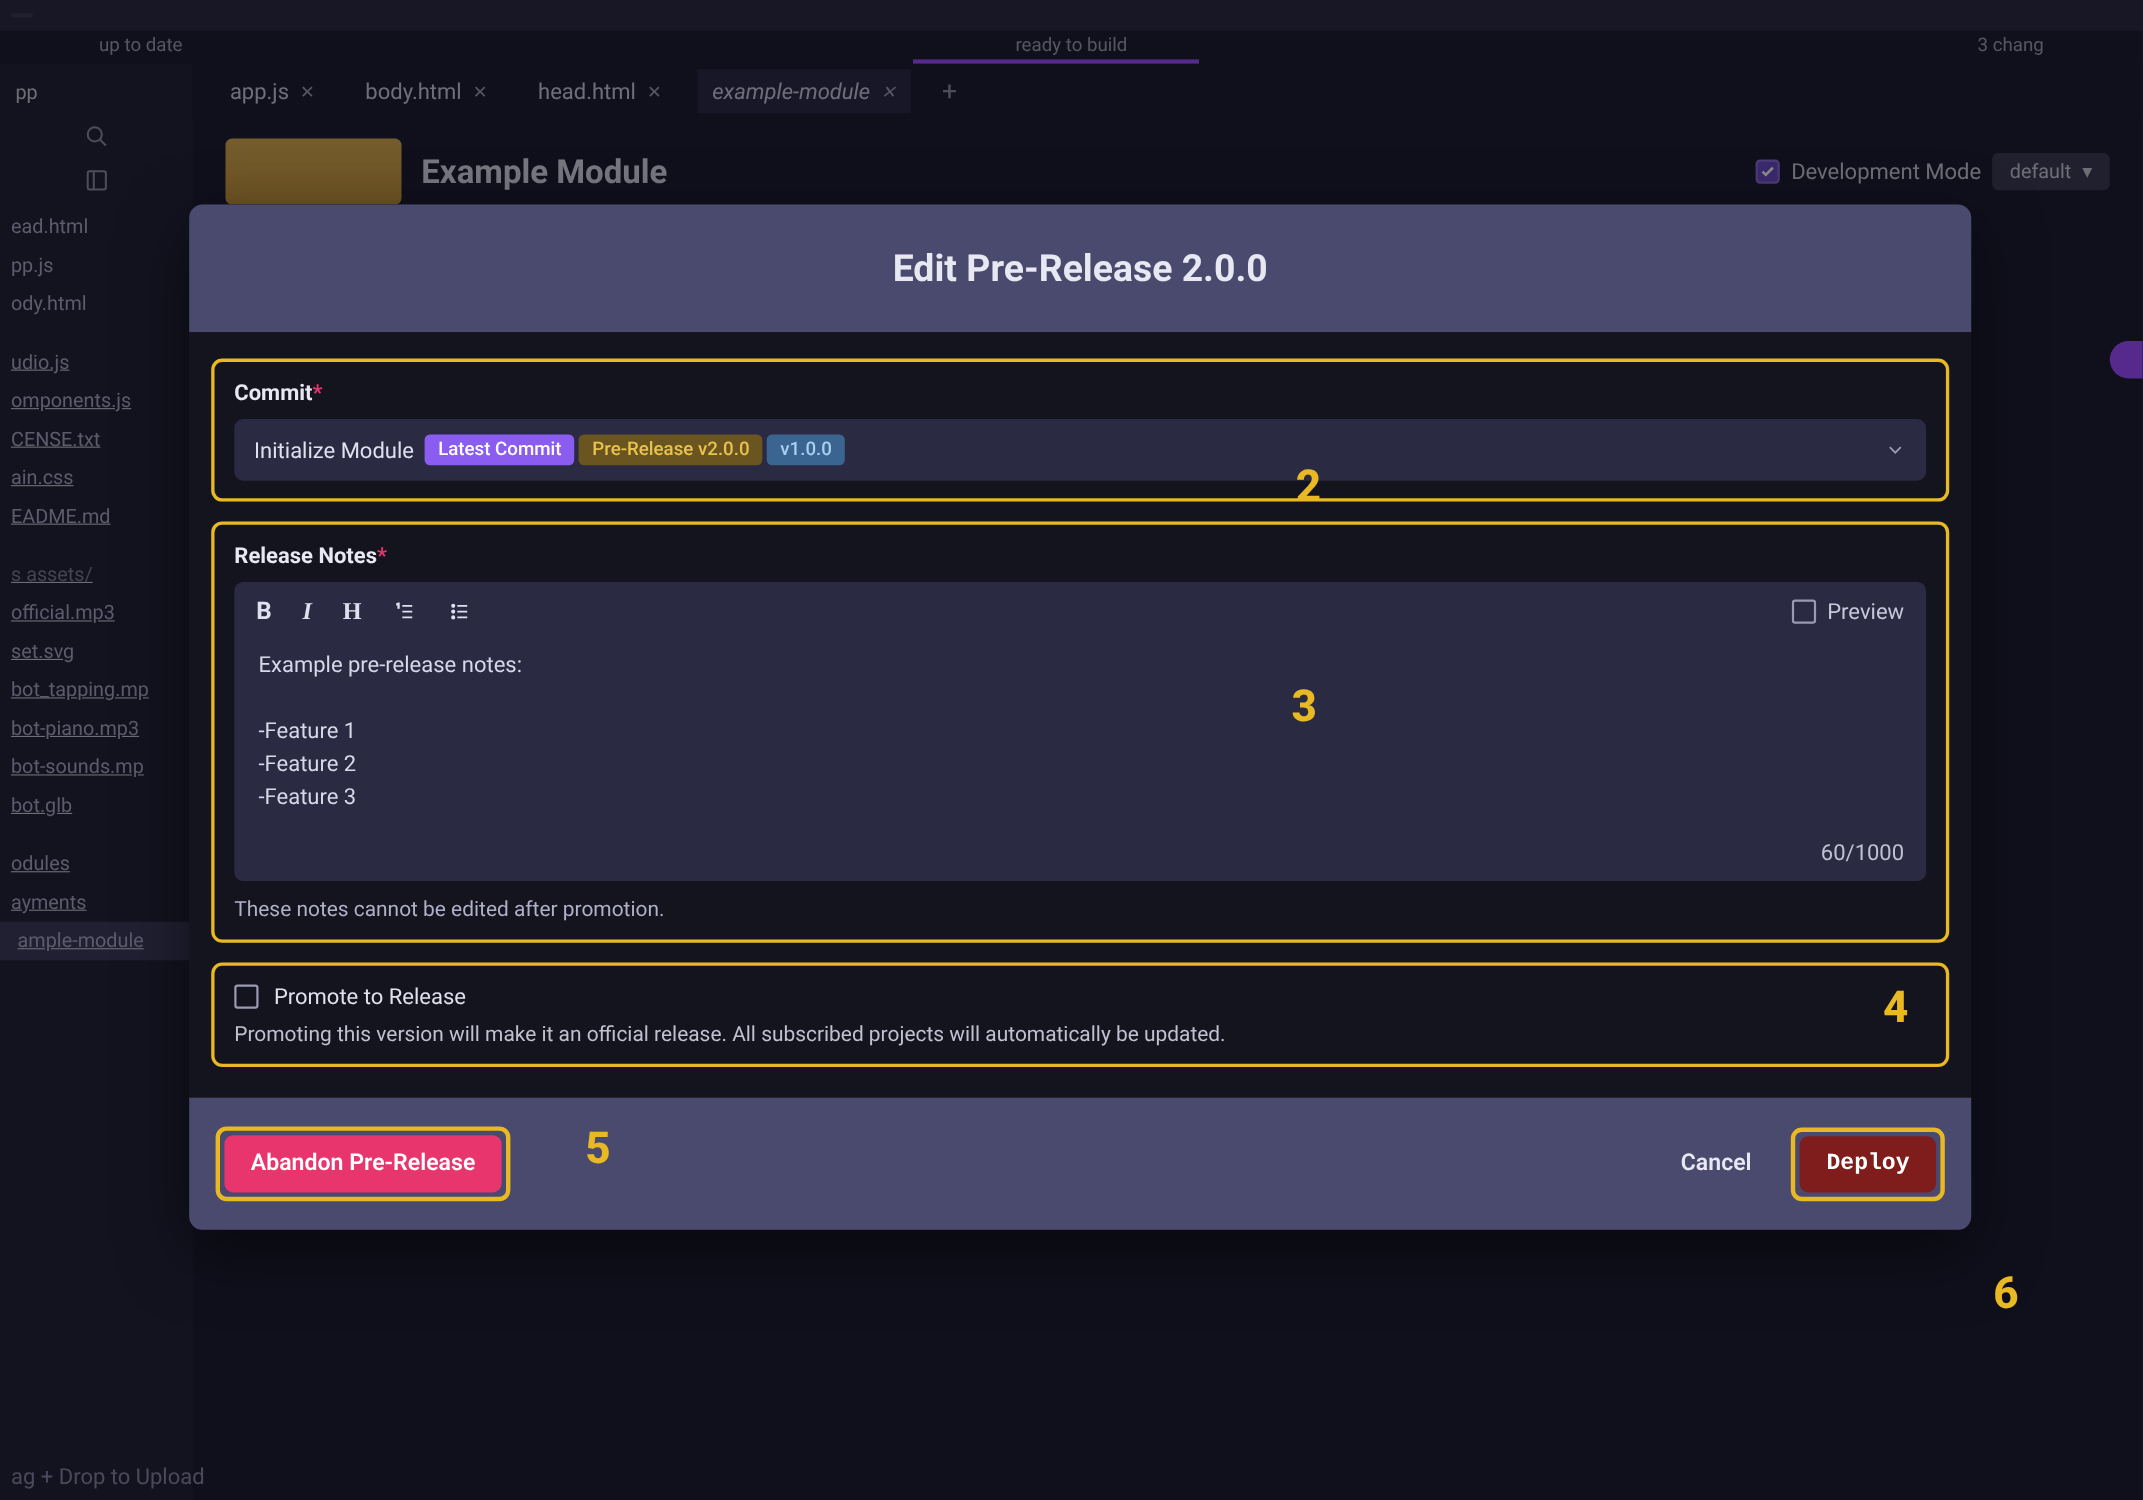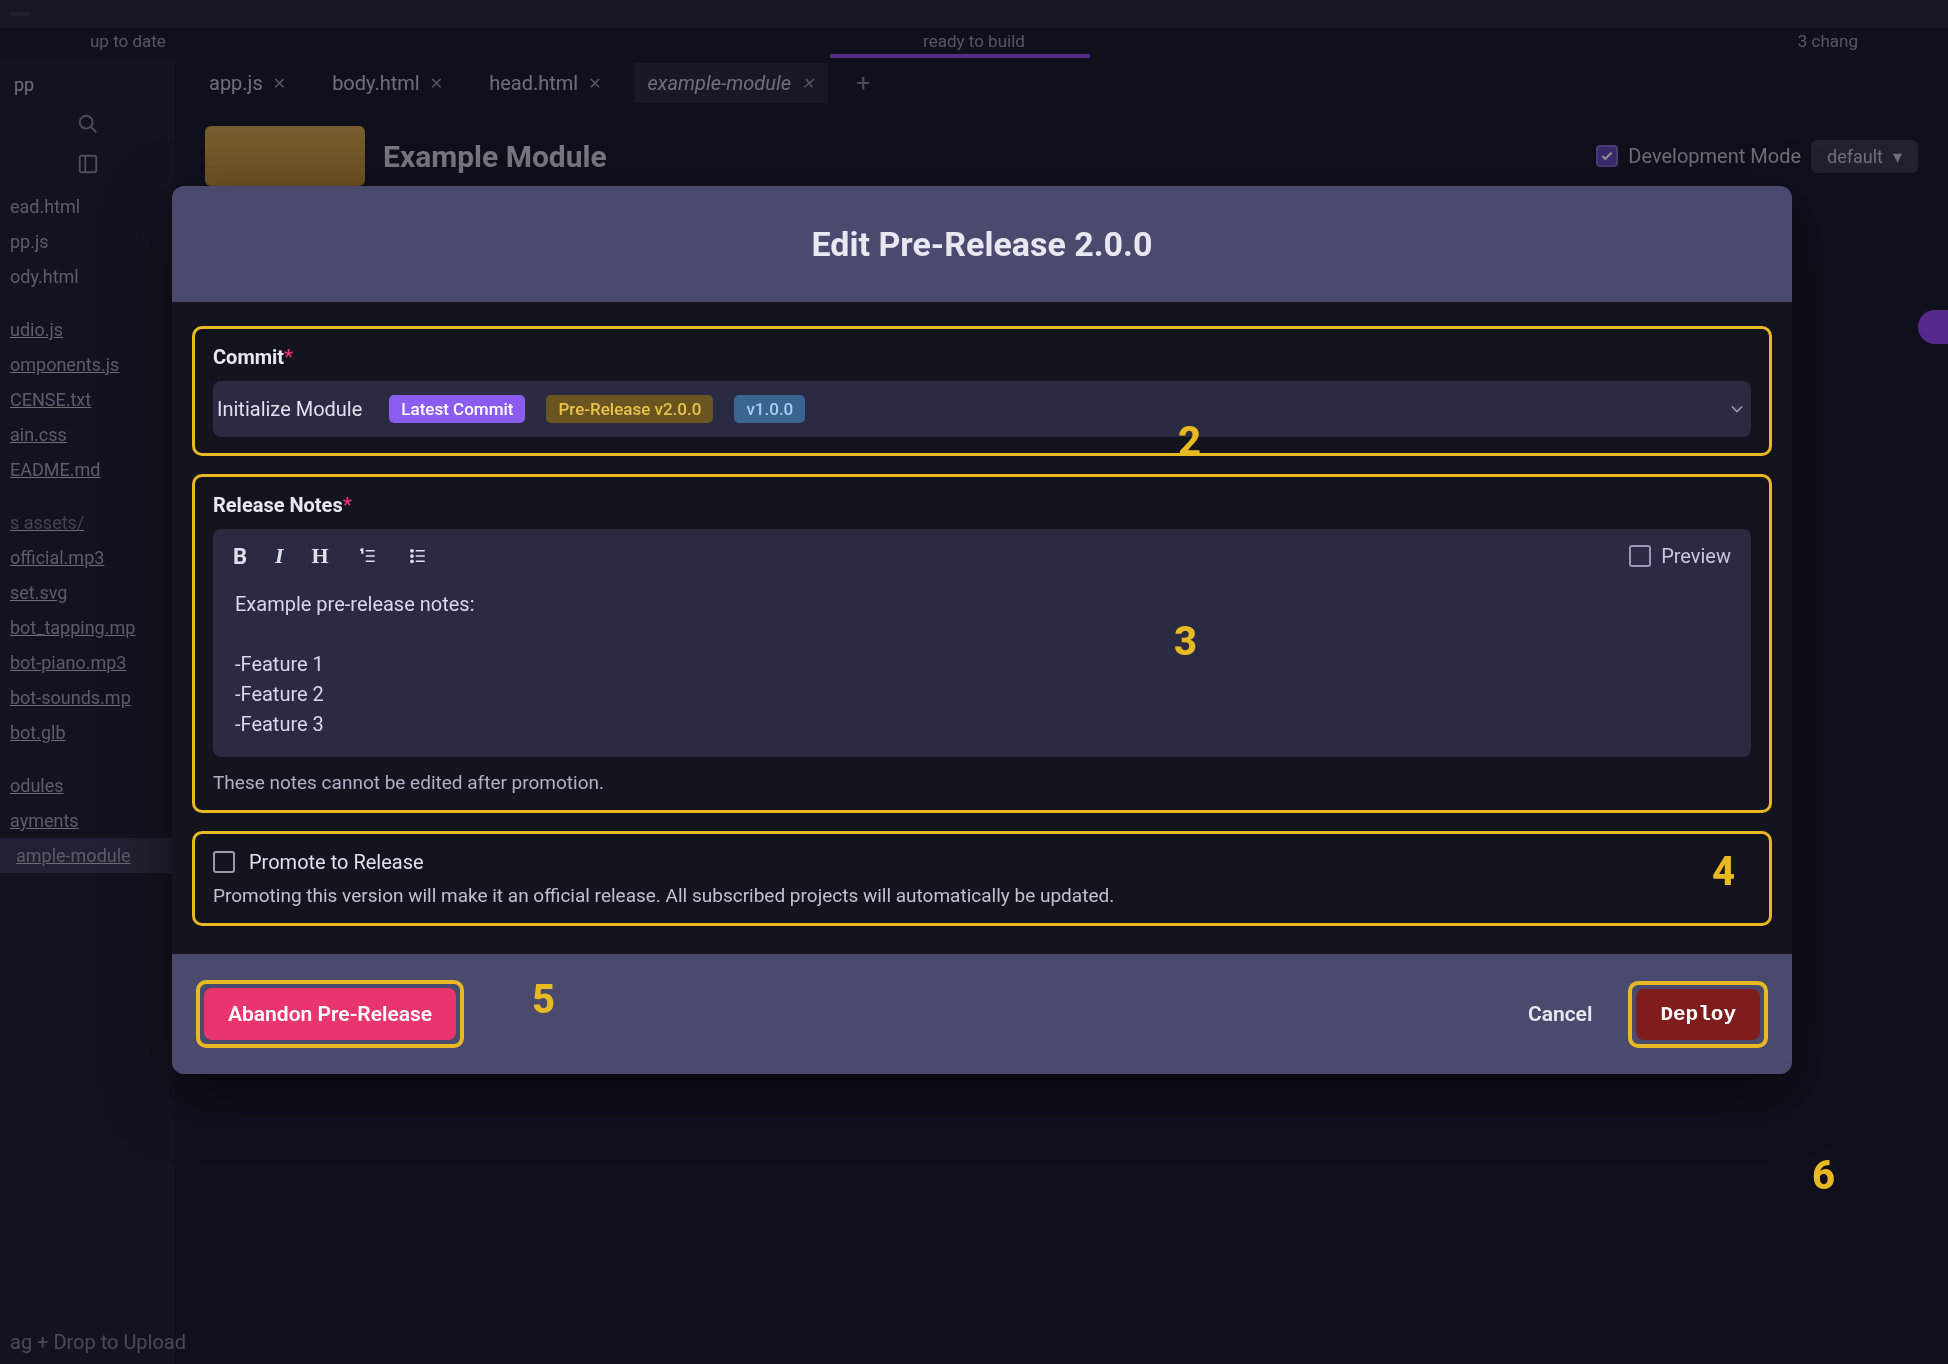--- a/index.html
+++ b/index.html
@@ -33,21 +33,21 @@
 .right-pill{position:absolute;top:310px;right:0;width:30px;height:34px;background:#9c4dff;border-radius:17px 0 0 17px;}
 
 
 .modal{position:absolute;top:186px;left:172px;width:1620px;background:#1a1a2e;border-radius:12px;overflow:visible;box-shadow:0 20px 60px rgba(0,0,0,0.5);}
 .modal-header{background:#4a4a6e;padding:38px 20px;text-align:center;border-radius:12px 12px 0 0;}
 .modal-title{font-size:34px;font-weight:700;color:#e8e8f2;}
 .modal-body{background:#14141f;padding:24px 20px 10px;}
 .section{border:3px solid #e8b923;border-radius:10px;padding:16px 18px;margin-bottom:18px;position:relative;}
 .section-label{font-size:20px;font-weight:700;color:#e8e8f2;margin-bottom:12px;}
 .req{color:#e8356e;}
-.commit-row{background:#2a2a42;border-radius:8px;padding:14px 4px;display:flex;align-items:center;gap:21px;}
+.commit-row{background:#2a2a42;border-radius:8px;padding:14px 18px;display:flex;align-items:center;gap:4px;}
 .commit-msg{font-size:20px;color:#e0e0ee;margin-right:6px;}
 .badge{padding:4px 12px;border-radius:5px;font-size:17px;font-weight:500;}
 .badge-purple{background:#8a5cf0;color:#fff;}
 .badge-gold{background:#6a5520;color:#e8c34d;}
 .badge-blue{background:#3a6590;color:#a8d0f0;}
 .chevron{margin-left:auto;color:#9a9ab5;}
 .editor-box{background:#2a2a42;border-radius:8px;padding:0;}
 .toolbar{display:flex;align-items:center;gap:28px;padding:14px 20px;}
 .tb-btn{font-size:22px;font-weight:700;color:#e0e0ee;cursor:pointer;}
 .tb-btn.italic{font-style:italic;font-family:serif;}
@@ -206,20 +206,21 @@
             <div class="checkbox-empty"></div>
             <span>Preview</span>
           </div>
         </div>
         <div class="notes-content">
           <div>Example pre-release notes:</div><br>
           <div>-Feature 1</div>
           <div>-Feature 2</div>
           <div>-Feature 3</div>
         </div>
+        <div class="char-count">60/1000</div>
       </div>
       <div class="help-text">These notes cannot be edited after promotion.</div>
     </div>
 
     <div class="section" style="position:relative;">
       <div class="promote-row">
         <div class="checkbox-empty"></div>
         <span>Promote to Release</span>
       </div>
       <div class="promote-desc">Promoting this version will make it an official release. All subscribed projects will automatically be updated.</div>

